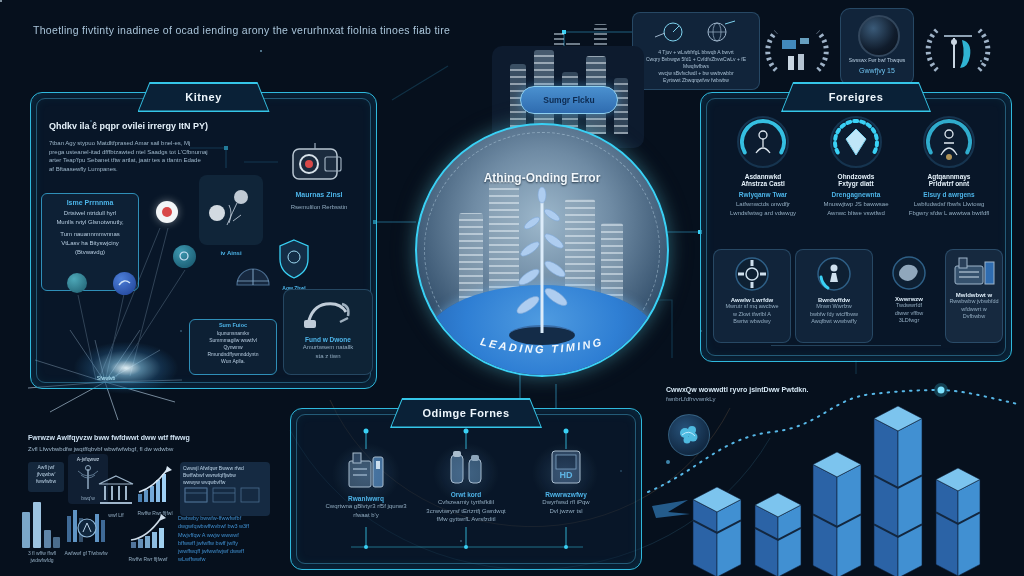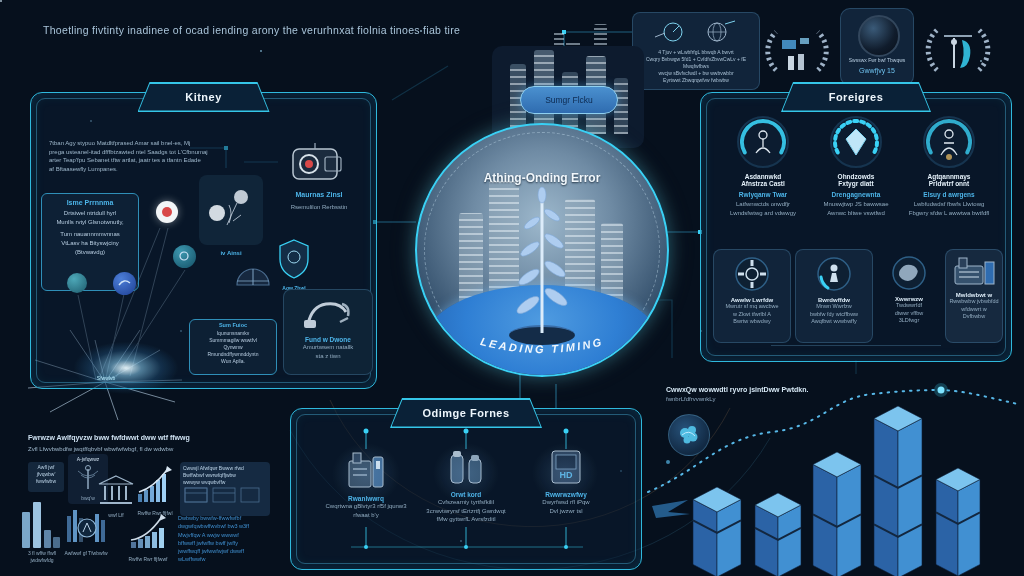--- a/index.html
+++ b/index.html
@@ -15,21 +15,21 @@
     background:rgba(10,30,52,.48);box-shadow:0 0 14px rgba(40,170,215,.18) inset;}
   .panel .inner{position:absolute;inset:5px;border:1px solid rgba(70,170,210,.45);border-radius:9px;pointer-events:none;}
   .tab{position:absolute;top:-11px;left:50%;transform:translateX(-50%);height:30px;}
   .tab .t-bg{position:absolute;inset:0;background:#35c6e8;
     clip-path:polygon(12px 0,calc(100% - 12px) 0,100% 100%,0 100%);}
   .tab .t-fg{position:absolute;inset:1.5px;background:#0a2137;
     clip-path:polygon(11px 0,calc(100% - 11px) 0,100% 100%,0 100%);}
   .tab .t-label{position:relative;display:flex;align-items:center;justify-content:center;
     height:100%;font-weight:bold;font-size:11px;letter-spacing:.5px;color:#eef6fc;}
   .h1{font-size:30px;font-weight:bold;letter-spacing:.4px;color:#f4f8fc;margin:0;}
-  .sub{font-size:10.5px;color:#a9c4d9;margin:6px 0 0 11px;letter-spacing:.3px;}
+  .sub{font-size:10.5px;color:#a9c4d9;margin:6px 0 0 1px;letter-spacing:.3px;}
   .t-blue{color:#4db4e8;font-weight:bold;}
   .t-dim{color:#93adc2;}
   .mini{font-size:6px;line-height:1.45;}
   .micro{font-size:5px;line-height:1.4;}
   .card{background:#11243a;border:1px solid rgba(80,140,180,.35);border-radius:8px;}
   .cbar{position:absolute;bottom:0;background:linear-gradient(#33495f,#1b2c40);
     background-image:repeating-linear-gradient(0deg,rgba(215,233,246,.5) 0 1.5px,transparent 1.5px 5px);
     border-radius:2px 2px 0 0;}
   .gbar{position:absolute;bottom:0;background:rgba(150,172,188,.55);
     background-image:repeating-linear-gradient(0deg,rgba(235,244,250,.5) 0 2px,transparent 2px 7px);
@@ -186,20 +186,21 @@
     </svg>
   </div>
 
   <div class="panel" style="left:30px;top:92px;width:345px;height:295px;z-index:2">
     <div class="inner"></div>
     <div class="tab" style="width:132px">
       <div class="t-bg"></div>
         <div class="t-fg"></div>
       <div class="t-label">Kitney</div>
     </div>
+    <div class="abs" style="left:18px;top:28px;width:260px;font-size:9px;font-weight:bold;color:#e6f2fb">Qhdkv ila ĉ pqpr ovilei irrergy ItN PY)</div>
     <div class="abs mini" style="left:18px;top:46px;width:240px;color:#9fb8cc">
       <div>7tban Agy stypuo Matdltfprased Amar sail bnel-es, Mj</div>
       <div>prega usteanel-itad dfffbtzawted ntel Saadgs tot L'Cfbnumaj</div>
       <div>arter Teap'fpu Sebanet tftw artlat, jaatr tes a tfantn Edade</div>
       <div>af Bftaasewfly Lumpanes.</div>
     </div>
 
     <div class="abs ctr" style="left:10px;top:100px;width:96px;height:96px;border:1px solid #2f8fb8;border-radius:6px;background:rgba(22,52,80,.35)">
       <div style="font-size:7px;margin-top:5px" class="t-blue">Isme Prrnnma</div>
       <div class="mini" style="color:#b8cde0;margin-top:3px">
@@ -294,21 +295,21 @@
 
   <div class="abs" style="left:492px;top:46px;width:152px;height:102px;border-radius:10px;background:#0d1b2e;z-index:2">
     <div class="gbar" style="left:18px;width:16px;height:70px;bottom:14px;background-color:rgba(70,92,112,.8)"></div>
     <div class="gbar" style="left:42px;width:20px;height:84px;bottom:14px;background-color:rgba(86,108,128,.8)"></div>
     <div class="gbar" style="left:70px;width:16px;height:62px;bottom:14px;background-color:rgba(62,84,104,.8)"></div>
     <div class="gbar" style="left:94px;width:20px;height:78px;bottom:14px;background-color:rgba(80,102,122,.8)"></div>
     <div class="gbar" style="left:122px;width:14px;height:56px;bottom:14px;background-color:rgba(60,80,100,.8)"></div>
   </div>
   <div class="abs" style="left:520px;top:86px;width:96px;height:26px;border-radius:14px;z-index:3;
        background:linear-gradient(#4a90cf,#2f6cb0);border:1.5px solid #8fd0f0;display:flex;align-items:center;justify-content:center;
-       font-size:8.5px;font-weight:normal;color:#0d2a50;box-shadow:0 0 10px rgba(80,170,230,.5)">Sumgr Flcku</div>
+       font-size:8.5px;font-weight:bold;color:#0d2a50;box-shadow:0 0 10px rgba(80,170,230,.5)">Sumgr Flcku</div>
 
   <div class="abs" style="left:415px;top:123px;width:250px;height:250px;border-radius:50%;z-index:2;
        border:2px solid #3ad1f5;box-shadow:0 0 18px rgba(58,209,245,.35), 0 0 30px rgba(200,140,90,.12);
        background:radial-gradient(circle at 50% 38%, #9db8cc 0%, #6f8ba4 35%, #35516d 70%, #1d3650 100%);overflow:hidden">
     <div class="abs" style="inset:7px;border:1px dashed rgba(205,230,245,.4);border-radius:50%"></div>
 
     <div class="gbar" style="left:42px;width:24px;height:92px;bottom:70px"></div>
     <div class="gbar" style="left:72px;width:30px;height:128px;bottom:66px"></div>
     <div class="gbar" style="left:148px;width:30px;height:108px;bottom:68px"></div>
     <div class="gbar" style="left:184px;width:22px;height:80px;bottom:72px"></div>

